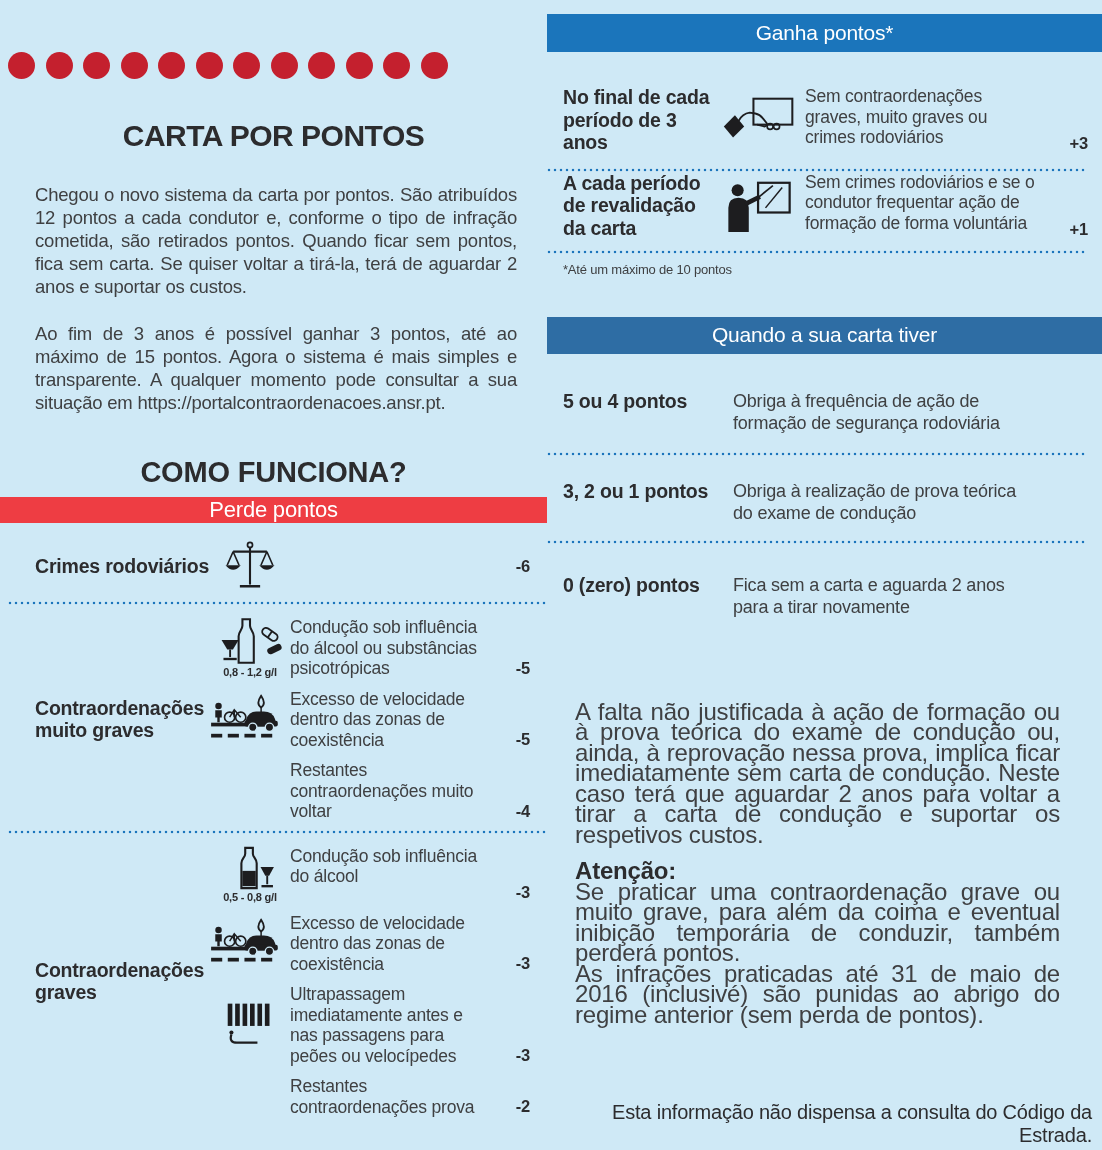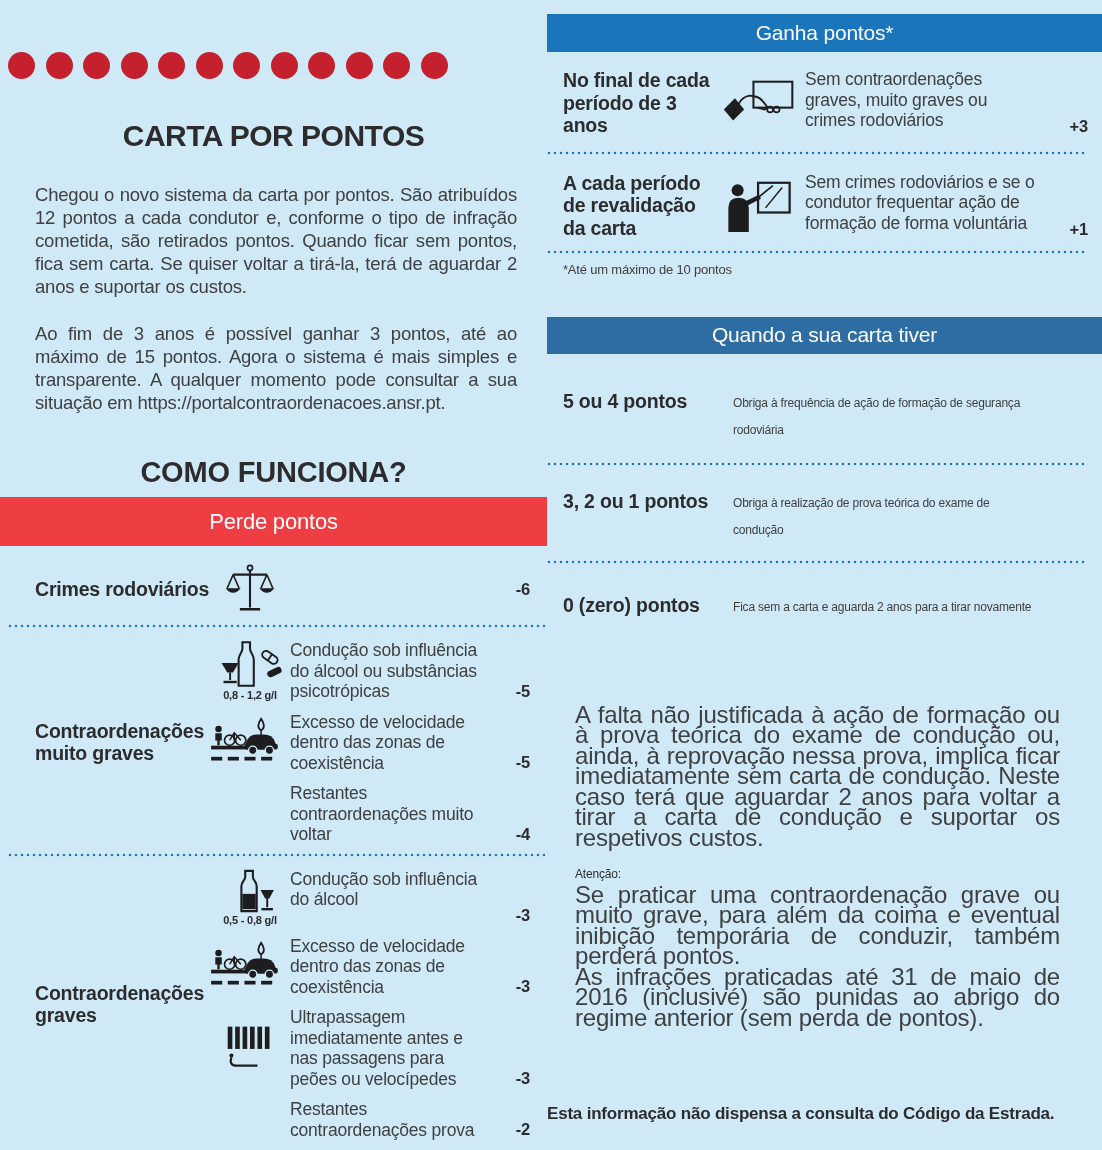--- a/index.html
+++ b/index.html
@@ -18,21 +18,21 @@
   .dot{width:27px;height:27px;border-radius:50%;background:var(--red-dot);flex:0 0 auto}
 
   .title{margin:40px 10px 0;text-align:center;font-size:30px;font-weight:bold;
          color:var(--heading);letter-spacing:-0.5px}
   .how{margin:42px 10px 0;text-align:center;font-size:29px;font-weight:bold;color:var(--heading)}
 
   .intro{margin:30px 30px 0 35px;text-align:justify;font-size:18.5px;line-height:23px;color:var(--text)}
   .intro + .intro{margin-top:24px}
 
   .banner{display:flex;align-items:center;justify-content:center;color:#fff;font-weight:normal;font-size:22px}
-  .banner.red{background:var(--red-banner);height:49px;margin-top:8px}
+  .banner.red{background:var(--red-banner);height:26px;margin-top:8px}
   .banner.b1{background:var(--blue-banner);height:38px;margin-top:14px;font-size:21px}
   .banner.b2{background:var(--steel-banner);height:37px;margin-top:40px;font-size:21px}
 
   .sep{height:4px;background-image:radial-gradient(circle at 2px 2px,var(--dot-line) 1.4px,transparent 1.6px);
        background-size:6px 4px;background-repeat:repeat-x}
   .col-left .sep{margin:8px 0 0 8px}
   .col-right .sep{margin:14px 16px 0 0}
 
   .glabel{font-weight:bold;font-size:19.5px;color:var(--heading);line-height:1.16}
   .pts{font-weight:bold;font-size:16.5px;color:var(--heading);text-align:right}
@@ -43,38 +43,38 @@
   .crimes-row{display:grid;grid-template-columns:175px 80px 1fr 50px;padding:0 17px 0 35px;
               align-items:center;margin-top:16px;min-height:52px}
   .crimes-row .pts{align-self:center}
 
   .group{display:grid;grid-template-columns:175px 1fr;padding:0 17px 0 35px;align-items:center;margin-top:12px}
   .items{display:flex;flex-direction:column;gap:10px}
   .item{display:grid;grid-template-columns:80px 1fr 48px}
   .item .icell{align-self:center}
   .item .pts{align-self:end;padding-bottom:1px}
 
-  .gain-item{display:grid;grid-template-columns:150px 92px 1fr 46px;padding:0 14px 0 16px;margin-top:17px}
+  .gain-item{display:grid;grid-template-columns:150px 92px 1fr 46px;padding:0 14px 0 16px;margin-top:34px}
   .gain-item + .sep{margin-top:14px}
   .gain-item .icell{align-self:center}
   .gain-item .pts{align-self:end;padding-bottom:1px}
-  .gain-item.second{margin-top:17px}
+  .gain-item.second{margin-top:0}
   .footnote{margin:8px 0 0 16px;font-size:13px;color:var(--text)}
 
   .status-row{display:grid;grid-template-columns:170px 300px;padding:0 32px 0 16px;margin-top:36px}
-  .status-row .stext{font-size:12px;line-height:27px;color:var(--text)}
+  .status-row .stext{font-size:18px;line-height:22px;color:var(--text)}
   .status-row.r2{margin-top:24px}
   .status-row.r3{margin-top:30px}
   .sep.s1{margin-top:18px}
   .sep.s2{margin-top:16px}
 
   .note{margin:0 42px 0 28px;text-align:justify;font-size:24px;line-height:20.5px;color:var(--text)}
   .note.first{margin-top:84px}
-  .attn-label{margin:16px 42px 0 28px;font-size:12px;line-height:20.5px;font-weight:normal;color:var(--heading)}
-  .footer{margin:76px 10px 0 0;text-align:left;font-weight:bold;font-size:17px;color:var(--heading)}
+  .attn-label{margin:16px 42px 0 28px;font-size:24px;line-height:20.5px;font-weight:bold;color:var(--heading)}
+  .footer{margin:76px 10px 0 0;text-align:right;font-weight:normal;font-size:20px;color:var(--heading)}
 
   svg .st{stroke:#1d1d1f;fill:none}
   svg .fl{fill:#1d1d1f}
 </style>
 </head>
 <body>
 
 <div class="page">
 
   <div class="col-left">

